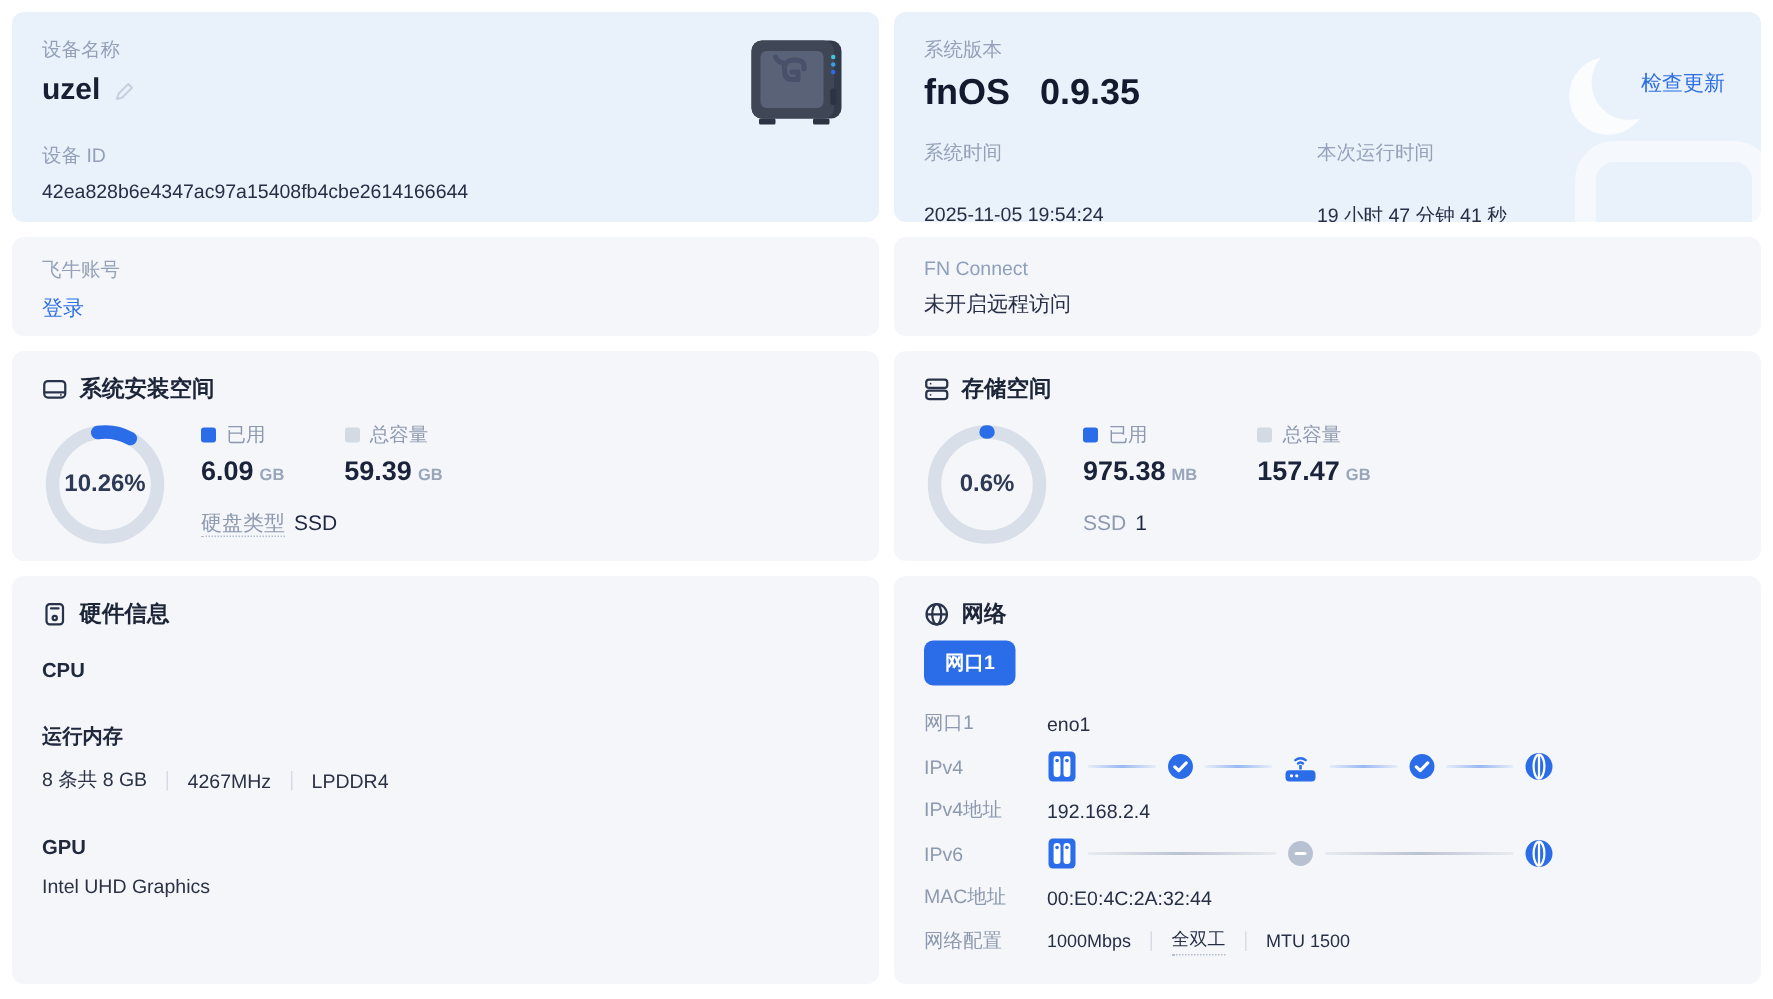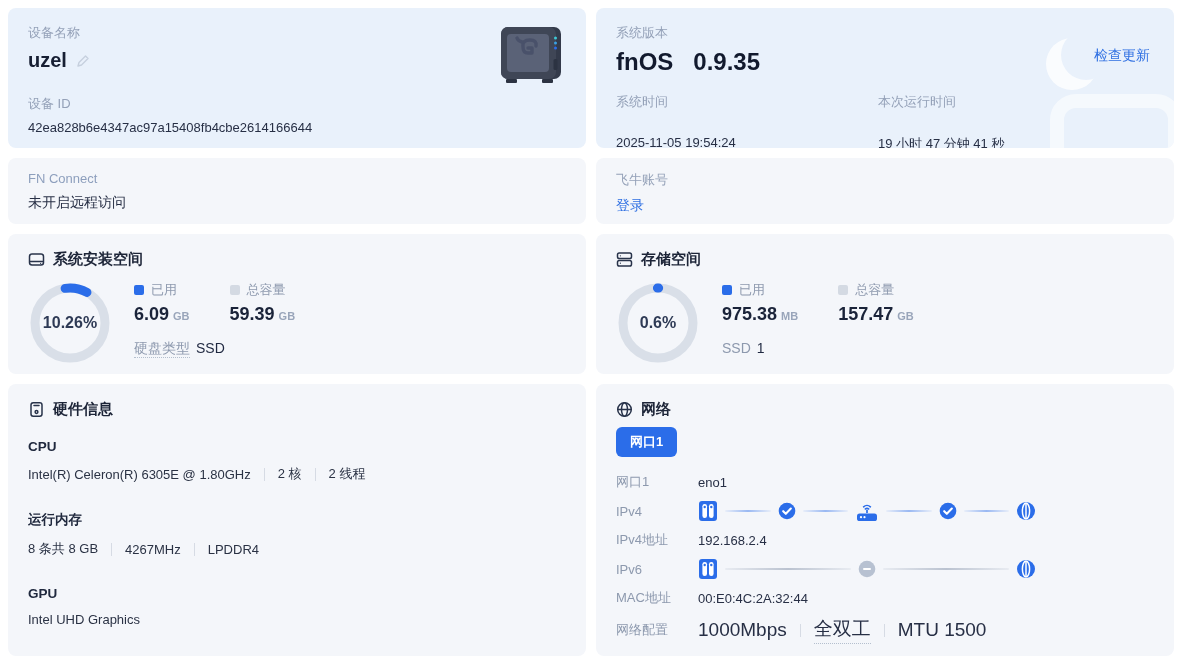--- a/index.html
+++ b/index.html
@@ -63,21 +63,21 @@
   .tab{display:inline-block;background:#2b6de9;color:#fff;font-size:13px;font-weight:bold;
     padding:6px 14px;border-radius:6px;margin:4px 0 14px;cursor:pointer;}
   .net-row{display:flex;align-items:center;min-height:22px;margin-bottom:7px;}
   .net-lbl{width:82px;flex:none;font-size:13px;color:#8d99ae;}
   .net-val{font-size:13px;color:#272f45;}
   .net-diagram{display:flex;align-items:center;width:338px;gap:7px;}
   .line-blue{flex:1;height:2px;border-radius:1px;
     background:linear-gradient(90deg,rgba(43,109,233,.06),rgba(43,109,233,.45) 50%,rgba(43,109,233,.06));}
   .line-gray{flex:1;height:2px;border-radius:1px;
     background:linear-gradient(90deg,rgba(148,160,180,.12),rgba(148,160,180,.6) 50%,rgba(148,160,180,.12));}
-  .cfg{display:flex;align-items:center;font-size:19px;color:#272f45;}
+  .cfg{display:flex;align-items:center;font-size:12px;color:#272f45;}
   svg{display:block;}
 </style>
 </head>
 <body>
 
 <div class="page">
 
   <div class="card blue">
     <div class="lbl">设备名称</div>
     <div class="device-name-row">
@@ -124,27 +124,27 @@
         <div class="val time-val">2025-11-05 19:54:24</div>
       </div>
       <div>
         <div class="lbl">本次运行时间</div>
         <div class="val time-val">19 小时 47 分钟 41 秒</div>
       </div>
     </div>
   </div>
 
   <div class="card slim">
+    <div class="lbl">飞牛账号</div>
+    <a class="link">登录</a>
+  </div>
+
+  <div class="card slim">
     <div class="lbl" style="color:#8d9fbd;">FN Connect</div>
     <span class="val">未开启远程访问</span>
-  </div>
-
-  <div class="card slim">
-    <div class="lbl">飞牛账号</div>
-    <a class="link">登录</a>
   </div>
 
   <div class="card">
     <div class="card-head">
       <span>
         <svg width="17" height="17" viewBox="0 0 17 17" fill="none" stroke="#28334a" stroke-width="1.5" stroke-linecap="round">
           <rect x="1.5" y="3" width="14" height="11" rx="2.5"></rect>
           <path d="M1.8 10.5 h13.4"></path>
             <circle cx="12.6" cy="12.3" r="0.6" fill="#28334a" stroke="none"></circle>
         </svg>
@@ -233,27 +233,20 @@
         <svg width="17" height="17" viewBox="0 0 17 17" fill="none" stroke="#28334a" stroke-width="1.5" stroke-linecap="round" stroke-linejoin="round">
           <rect x="3" y="1.8" width="11" height="13.4" rx="2.2"></rect>
           <path d="M6 4.6 h5"></path>
             <circle cx="8.5" cy="11" r="1.4"></circle>
         </svg>
       </span>
       <span class="card-title">硬件信息</span>
     </div>
     <div class="hw-section">
       <div class="hw-title">CPU</div>
-      <div class="hw-val">
-        <span>Intel(R) Celeron(R) 6305E @ 1.80GHz</span>
-        <span class="sep"></span>
-        <span>2 核</span>
-        <span class="sep"></span>
-        <span>2 线程</span>
-      </div>
     </div>
     <div class="hw-gap"></div>
     <div class="hw-section">
       <div class="hw-title">运行内存</div>
       <div class="hw-val">
         <span>8 条共 8 GB</span>
         <span class="sep"></span>
         <span>4267MHz</span>
         <span class="sep"></span>
         <span>LPDDR4</span>

